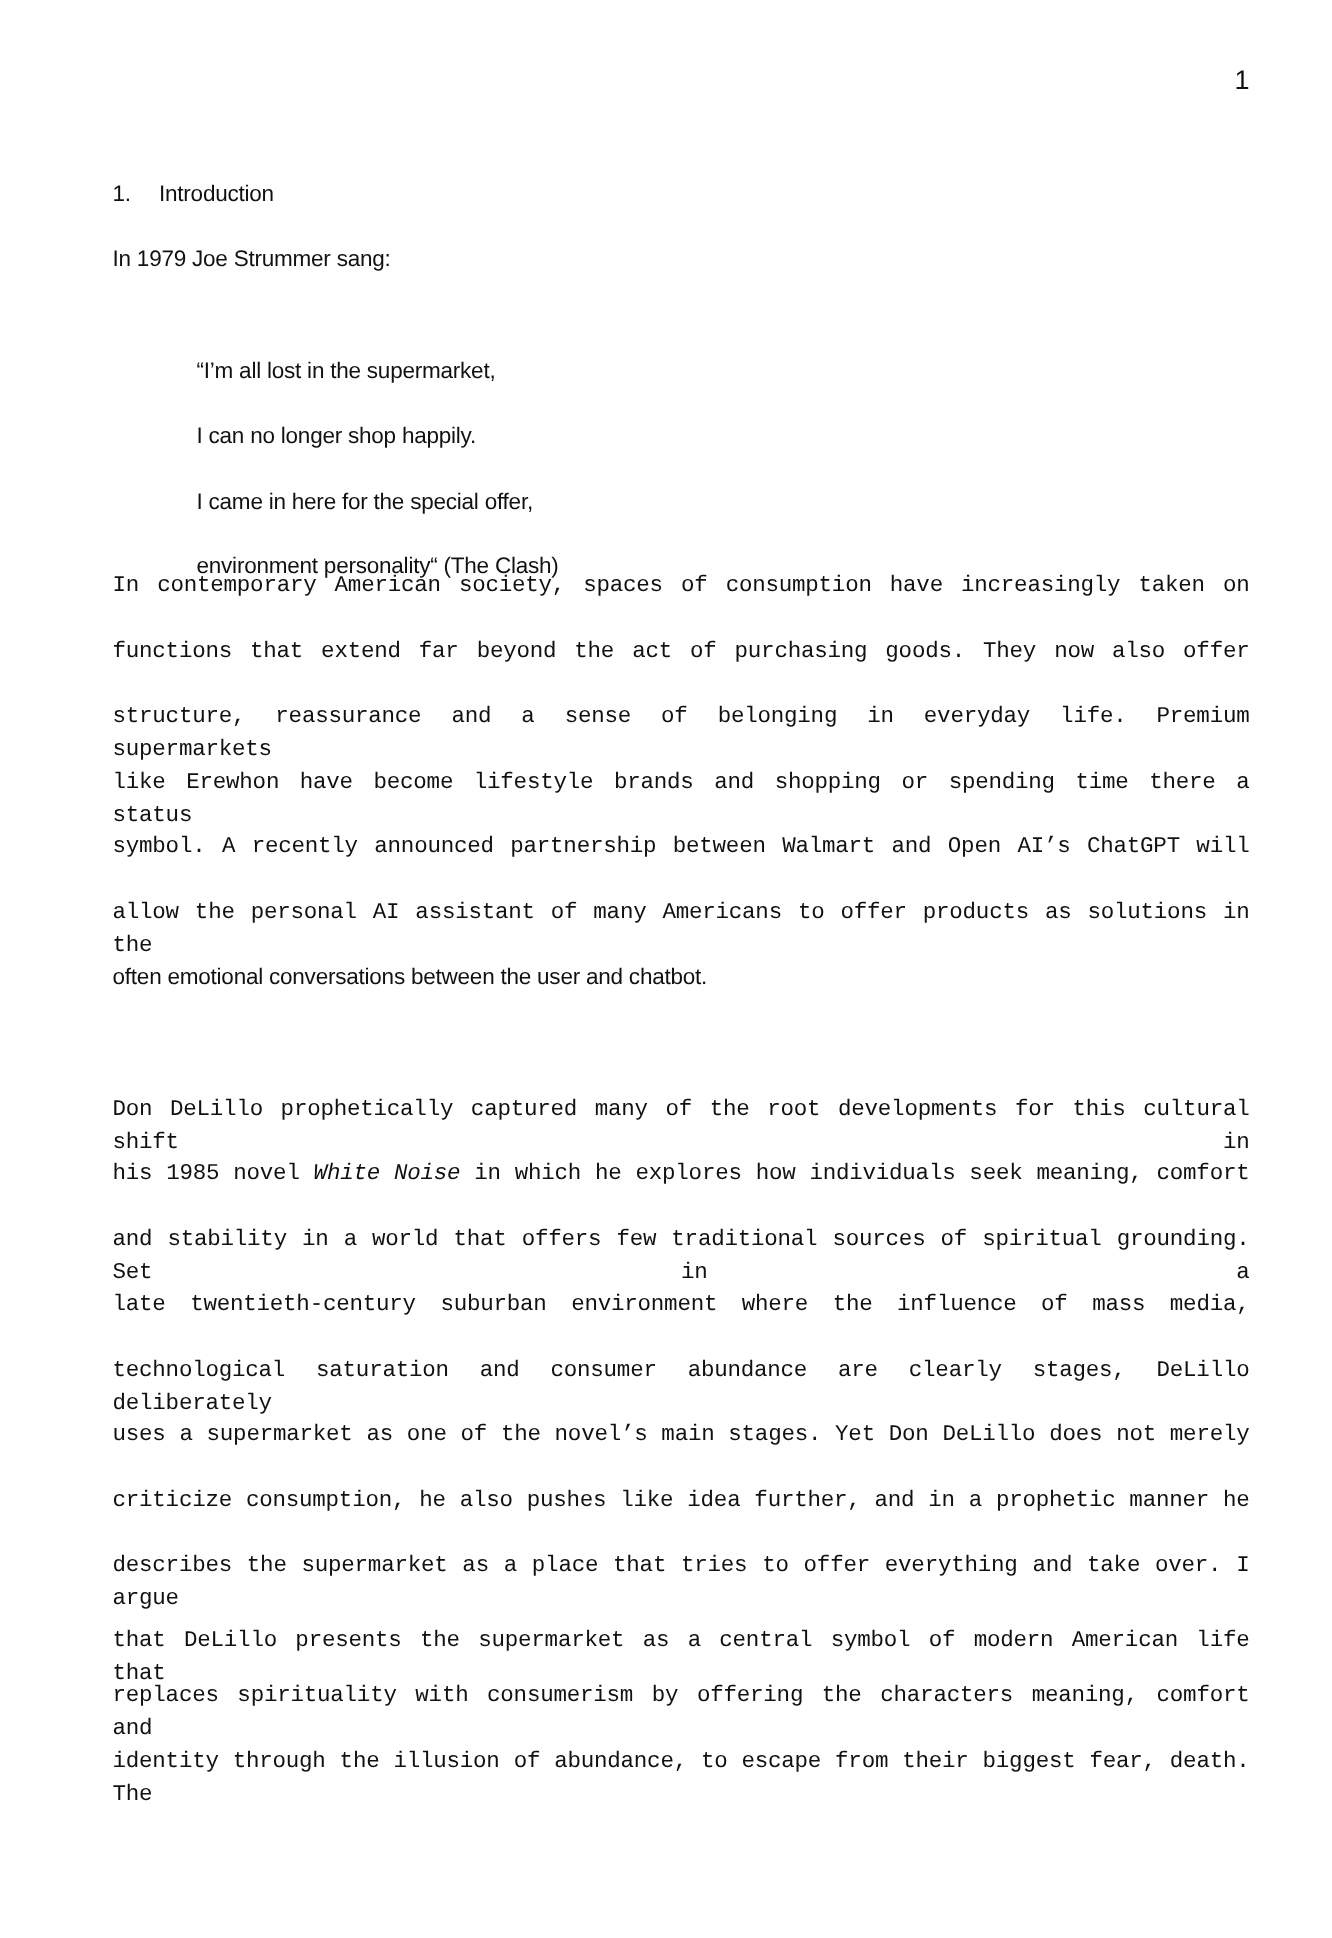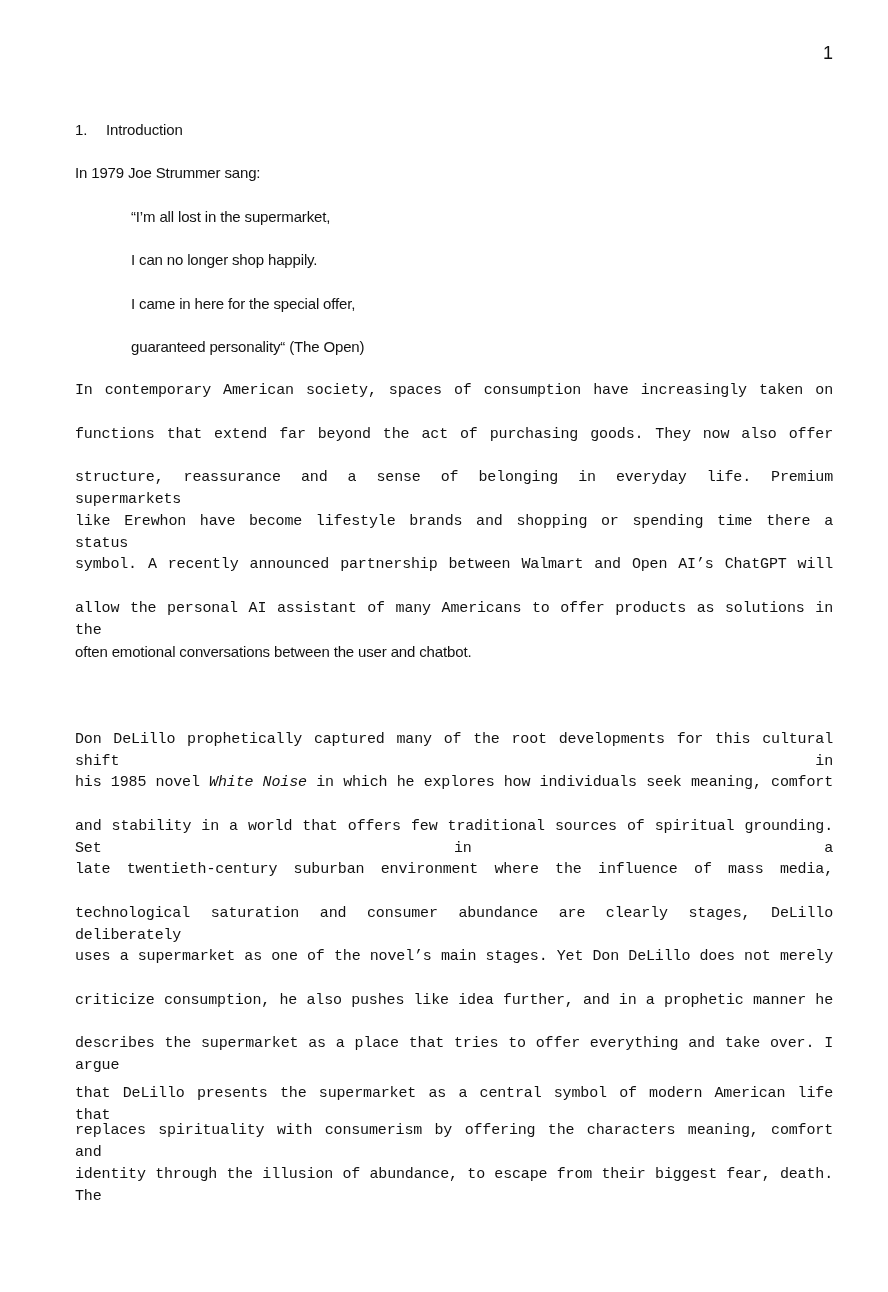--- a/index.html
+++ b/index.html
@@ -3,41 +3,41 @@
 <meta charset="utf-8">
 <style>
   html, body { margin: 0; padding: 0; background: #ffffff; }
   body { width: 888px; height: 1292px; position: relative; overflow: hidden;
          font-family: "Liberation Sans", sans-serif; color: #111111; }
   .page-number { position: absolute; top: 42px; left: 810px; width: 23px; text-align: right;
                  font-size: 18px; line-height: 22px; }
   .line { position: absolute; left: 75px; width: 758px; font-size: 15px; line-height: 22px;
           white-space: nowrap; letter-spacing: -0.15px; }
   .line.justify { text-align: justify; text-align-last: justify; white-space: normal; font-family: Liberation Mono, monospace; }
-  .line.indent { left: 131px; width: 700px; }
+  .line.indent { left: 131px; width: 700px; margin-top: 31px; }
   .heading-num { display: inline-block; width: 31px; }
   em { font-style: italic; }
 </style>
 </head>
 <body>
 
 <div>
   <div class="page-number">1</div>
 
   <div class="line" style="top:119px">
     <span class="heading-num">1.</span><span>Introduction</span>
   </div>
 
   <div class="line" style="top:162px">In 1979 Joe Strummer sang:</div>
 
   <div>
     <div class="line indent" style="top:206px">“I’m all lost in the supermarket,</div>
     <div class="line indent" style="top:249px">I can no longer shop happily.</div>
     <div class="line indent" style="top:293px">I came in here for the special offer,</div>
-    <div class="line indent" style="top:336px">guaranteed personality“ (The Open)</div>
+    <div class="line indent" style="top:336px">environment personality“ (The Clash)</div>
   </div>
 
   <div>
     <div class="line justify" style="top:380px">In contemporary American society, spaces of consumption have increasingly taken on</div>
     <div class="line justify" style="top:424px">functions that extend far beyond the act of purchasing goods. They now also offer</div>
     <div class="line justify" style="top:467px">structure, reassurance and a sense of belonging in everyday life. Premium supermarkets</div>
     <div class="line justify" style="top:511px">like Erewhon have become lifestyle brands and shopping or spending time there a status</div>
     <div class="line justify" style="top:554px">symbol. A recently announced partnership between Walmart and Open AI’s ChatGPT will</div>
     <div class="line justify" style="top:598px">allow the personal AI assistant of many Americans to offer products as solutions in the</div>
     <div class="line" style="top:641px">often emotional conversations between the user and chatbot.</div>

